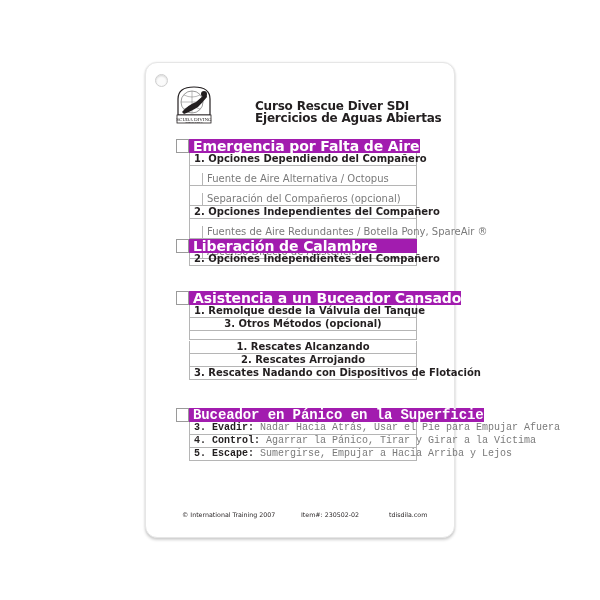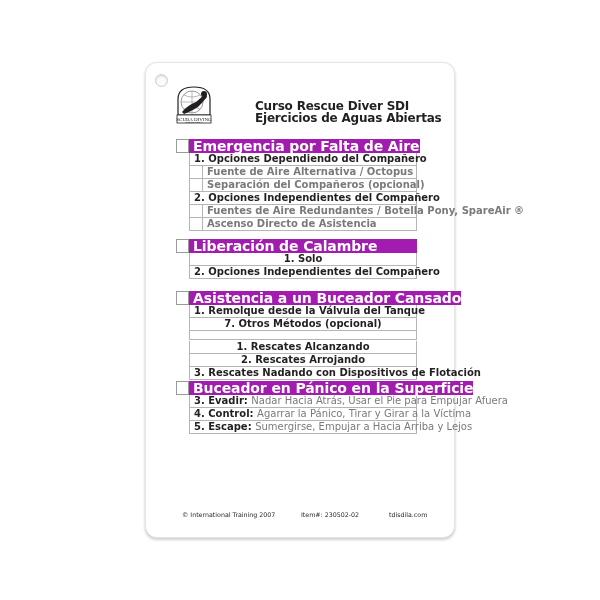--- a/index.html
+++ b/index.html
@@ -19,21 +19,21 @@
   .logo { position: absolute; left: 30px; top: 22px; width: 36px; height: 39px; }
   .title-block { position: absolute; left: 78px; top: 37px; font-weight: bold; font-size: 12px; line-height: 12px; letter-spacing: -0.2px; margin-left: 31px; }
   .title-block div { white-space: nowrap; }
 
   .section { position: absolute; left: 30px; width: 241px; }
   .sec-head { display: flex; height: 14px; }
   .sec-check { width: 13px; height: 14px; border: 1px solid #9a9a9a; background: #fff; flex: none; }
   .sec-title { flex: 1; background: #a21caf; color: #fff; font-weight: bold; font-size: 14px; line-height: 14px; padding-left: 4px; white-space: nowrap; letter-spacing: -0.1px; }
   .rows { margin-left: 13px; border-left: 1px solid #b5b5b5; border-right: 1px solid #b5b5b5; }
   .row { border-bottom: 1px solid #b5b5b5; font-size: 10px; line-height: 10px; min-height: 12px; padding: 1px 4px; white-space: nowrap; font-weight: bold; text-align: center; }
-  .row.sub { display: flex; padding: 0; font-weight: bold; color: #7a7a7a; }
+  .row.sub { display: flex; padding: 0; font-weight: normal; color: #7a7a7a; margin-top: 7px; }
   .row.sub .sub-check { width: 13px; border-right: 1px solid #b5b5b5; flex: none; }
   .row.sub .sub-text { padding: 1px 4px; }
   .row .desc { font-weight: normal; color: #7a7a7a; }
   .row.multi { white-space: normal; line-height: 9px; padding-top: 2px; padding-bottom: 2px; }
   .row .indent { display: block; padding-left: 6px; font-weight: normal; color: #7a7a7a; }
   .row.blank { min-height: 9px; }
 
   .footer { position: absolute; left: 0; right: 0; top: 448px; font-size: 6.3px; color: #231f20; }
   .footer span { position: absolute; white-space: nowrap; }
 </style>
@@ -85,43 +85,42 @@
             <div class="sub-text">Ascenso Directo de Asistencia</div>
           </div>
         </div>
       </div>
       <div class="section" style="top: 176px;">
         <div class="sec-head">
           <div class="sec-check"></div>
           <div class="sec-title">Liberación de Calambre</div>
         </div>
         <div class="rows">
-          <div class="row">1. Solo</div>
           <div class="row">2. Opciones Independientes del Compañero</div>
         </div>
       </div>
       <div class="section" style="top: 228px;">
         <div class="sec-head">
           <div class="sec-check"></div>
           <div class="sec-title">Asistencia a un Buceador Cansado</div>
         </div>
         <div class="rows">
           <div class="row">1. Remolque desde la Válvula del Tanque</div>
-          <div class="row">7. Otros Métodos (opcional)</div>
+          <div class="row">3. Otros Métodos (opcional)</div>
           <div class="row blank"></div>
         </div>
       </div>
       <div class="section" style="top: 278px;">
         <div class="rows">
           <div class="row">1. Rescates Alcanzando</div>
           <div class="row">2. Rescates Arrojando</div>
           <div class="row">3. Rescates Nadando con Dispositivos de Flotación</div>
         </div>
       </div>
-      <div class="section" style="top: 318px;">
+      <div class="section" style="top: 345px; font-family: Liberation Mono, monospace;">
         <div class="sec-head">
           <div class="sec-check"></div>
           <div class="sec-title">Buceador en Pánico en la Superficie</div>
         </div>
         <div class="rows">
           <div class="row"><span>3. Evadir:</span> <span class="desc">Nadar Hacia Atrás, Usar el Pie para Empujar Afuera</span></div>
           <div class="row"><span>4. Control:</span> <span class="desc">Agarrar la Pánico, Tirar y Girar a la Víctima</span></div>
           <div class="row"><span>5. Escape:</span> <span class="desc">Sumergirse, Empujar a Hacia Arriba y Lejos</span></div>
         </div>
       </div>

